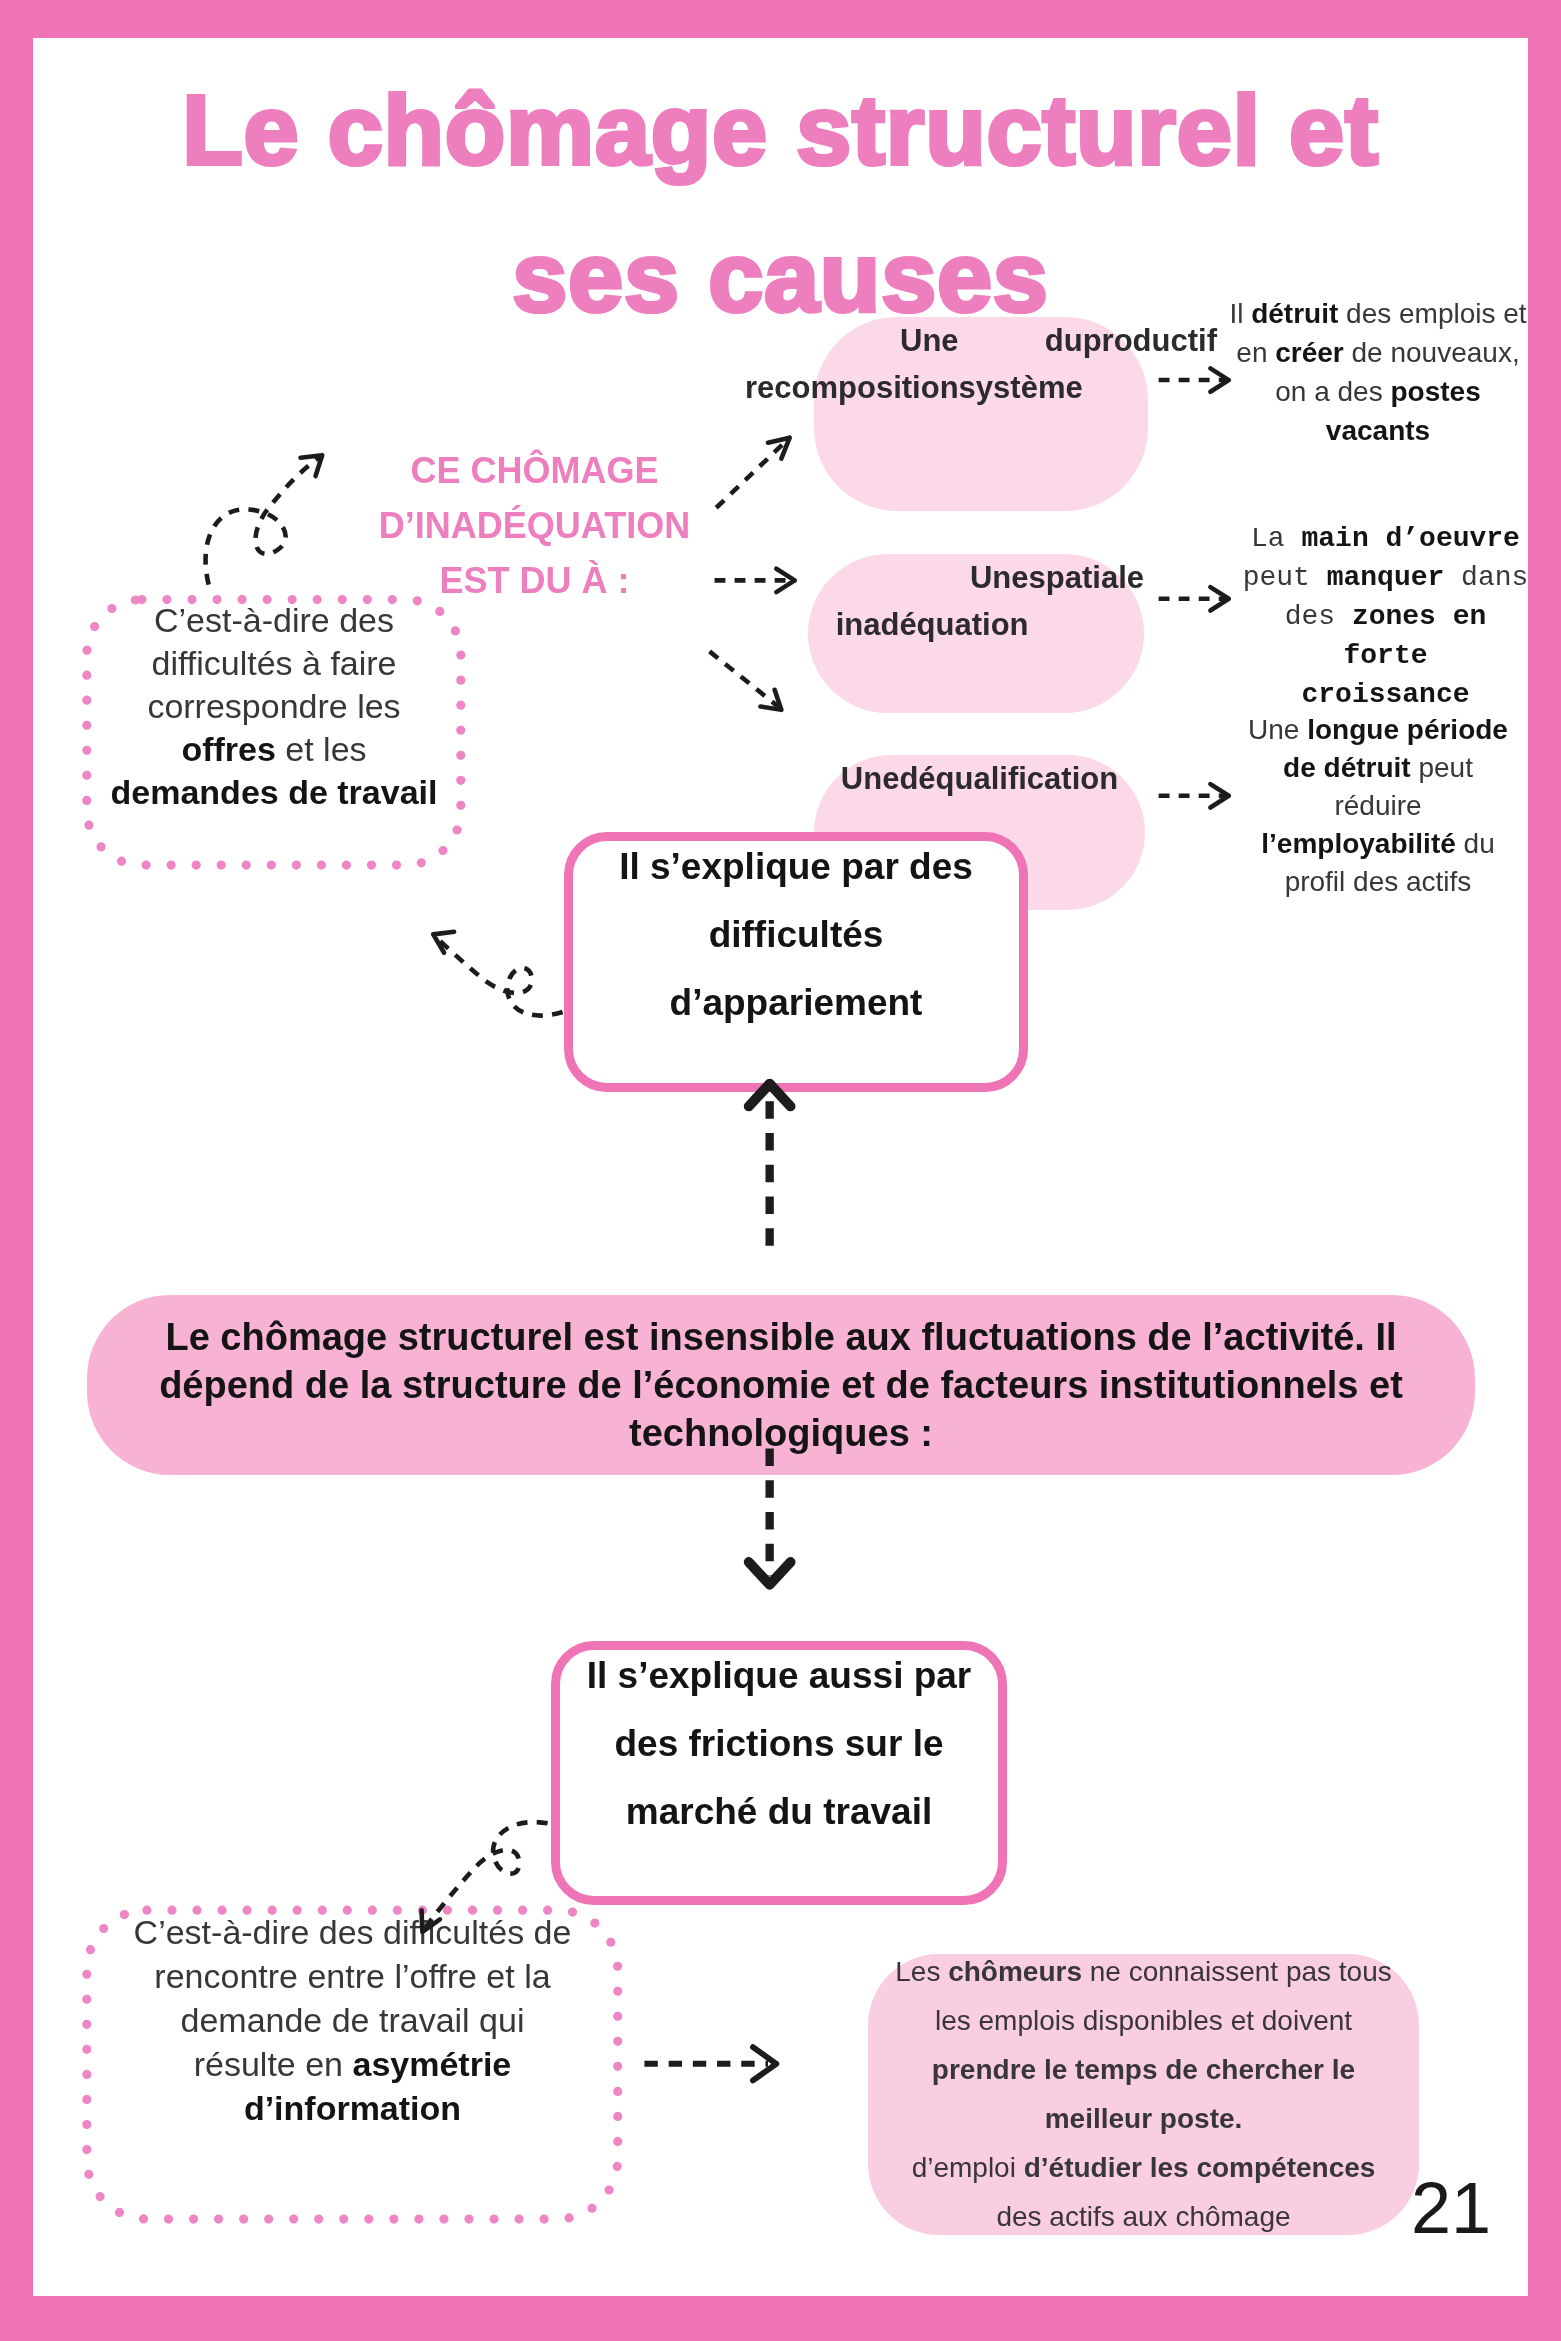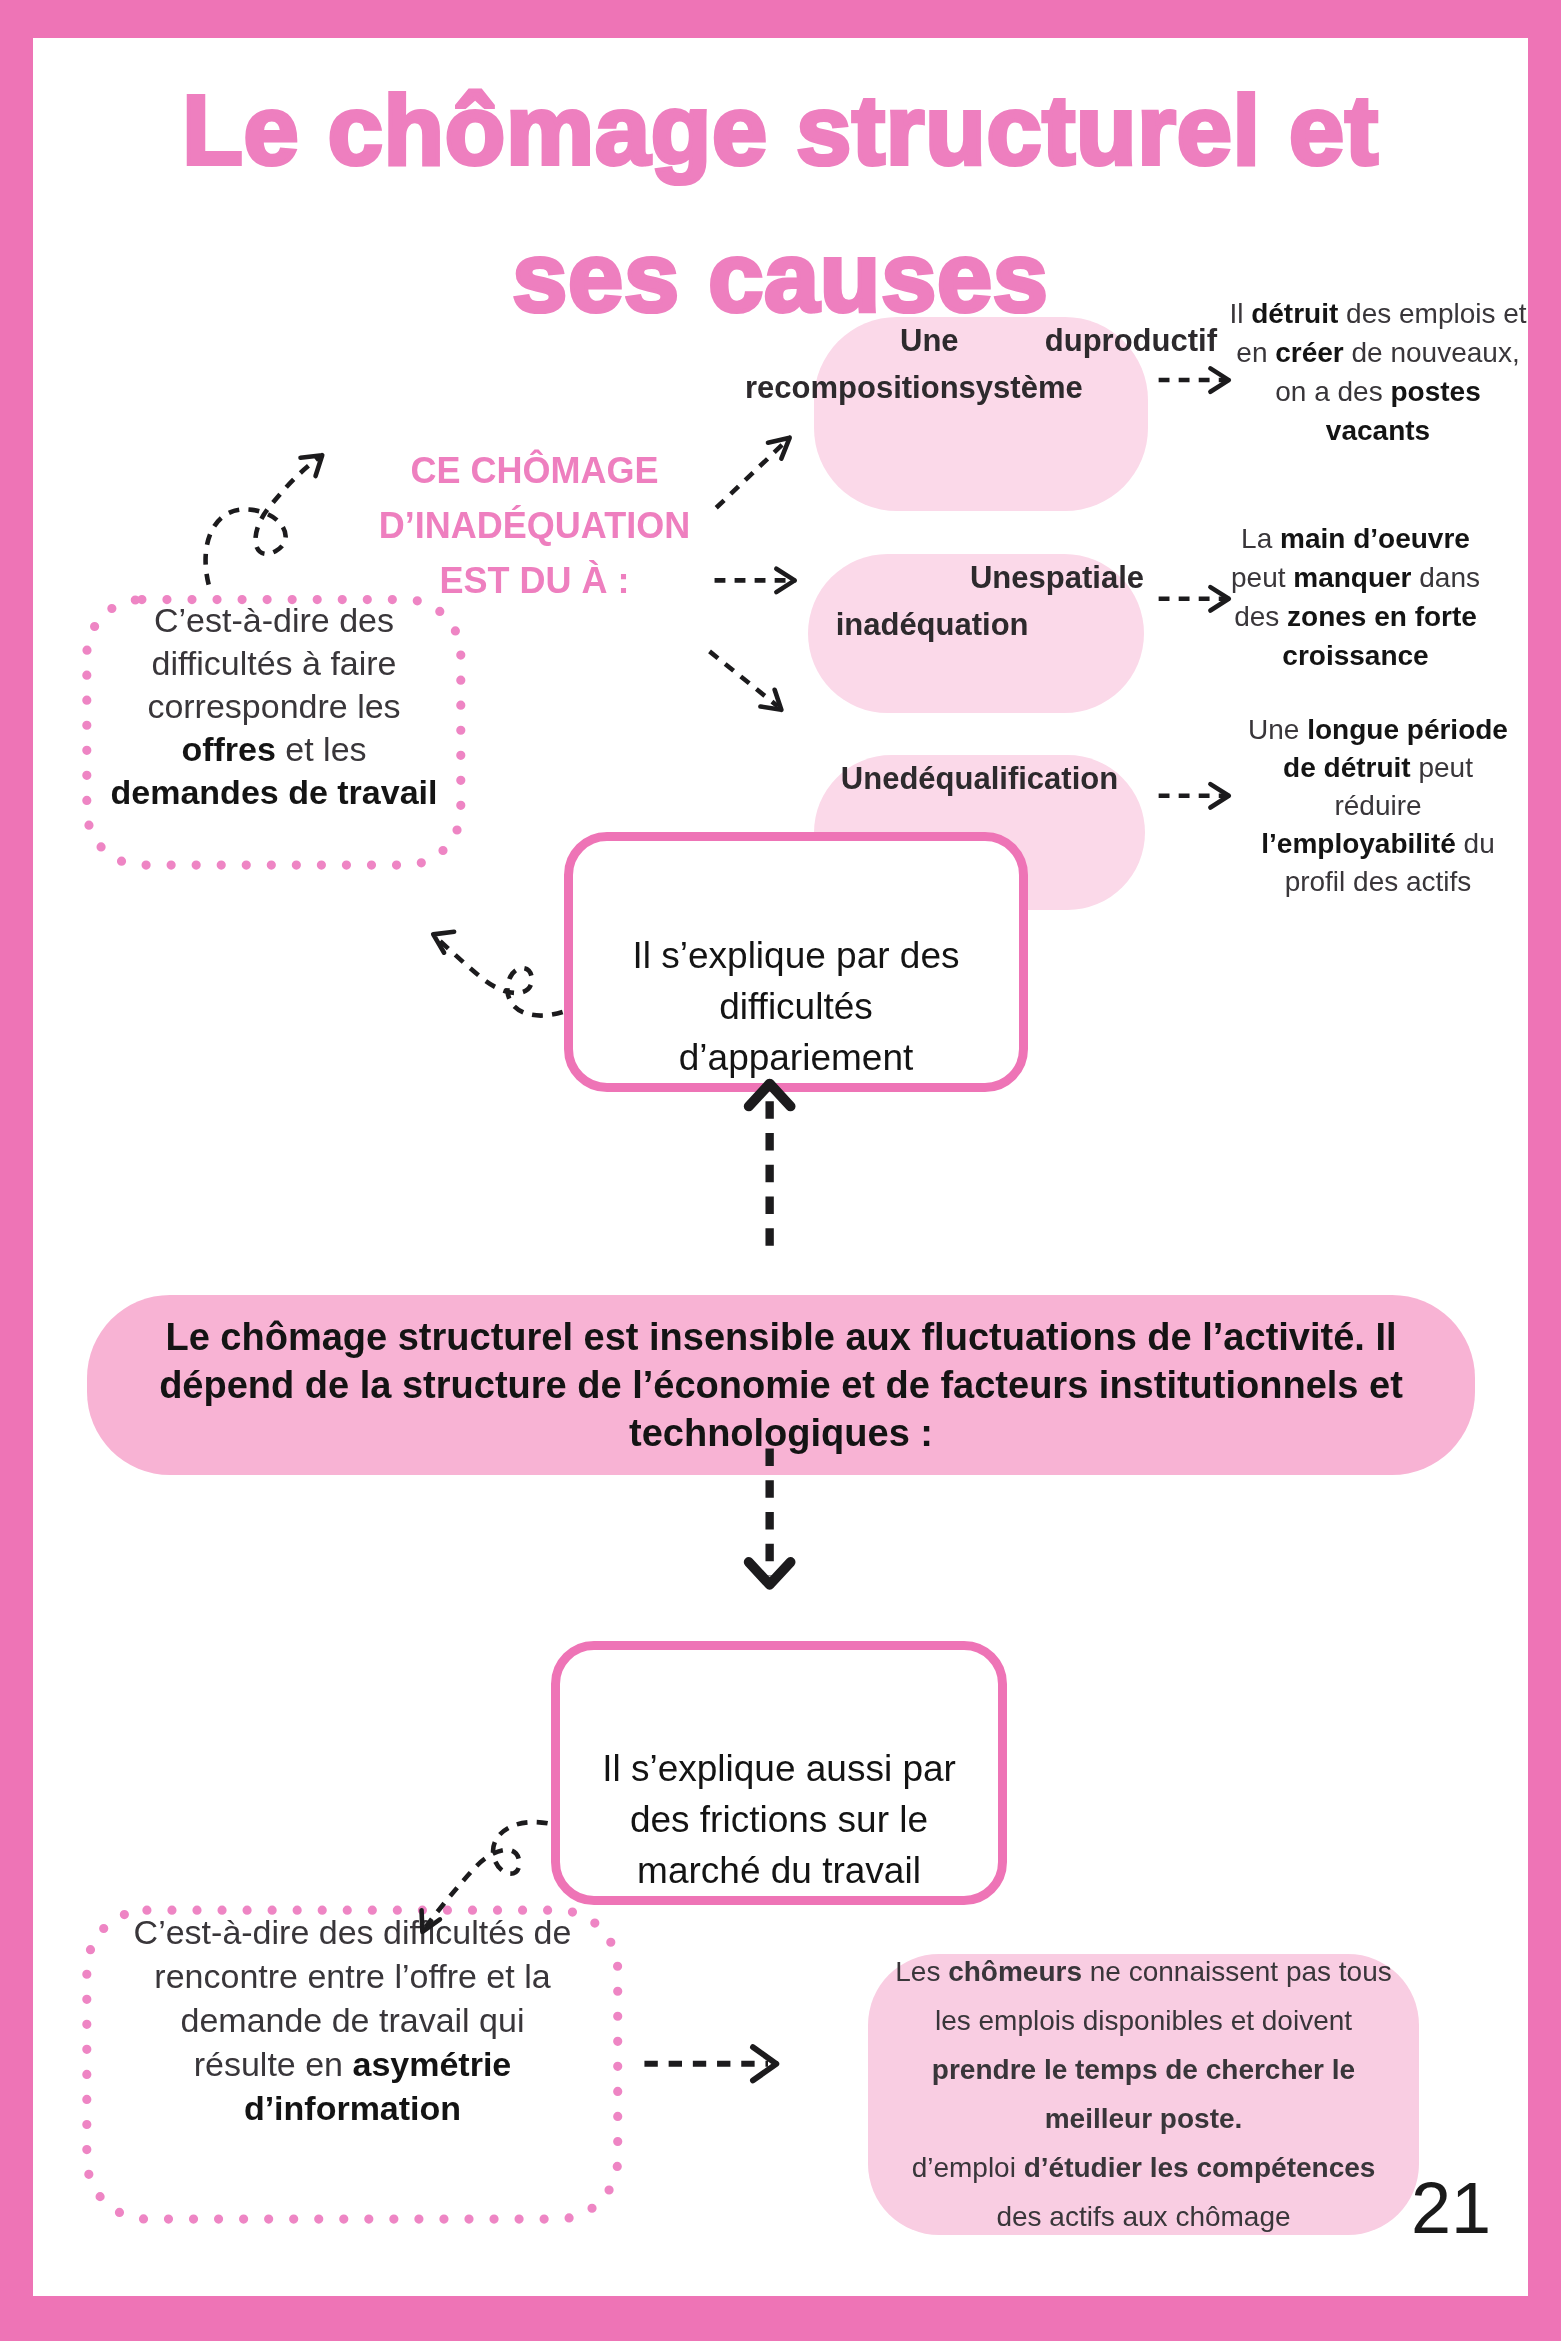--- a/index.html
+++ b/index.html
@@ -13,22 +13,22 @@
          border-width:38px 33px 46px 33px;pointer-events:none;z-index:5;}
   .abs{position:absolute;}
   .title{left:0;right:0;text-align:center;color:var(--pinktext);font-weight:bold;
          font-size:99px;-webkit-text-stroke:4.2px var(--pinktext);letter-spacing:0.8px;}
   .heading{color:var(--pinktext);font-weight:bold;font-size:36px;line-height:55px;text-align:center;}
   .pill{background:var(--pill);border-radius:83px;display:flex;flex-direction:row;
         justify-content:center;text-align:right;font-weight:bold;font-size:31px;line-height:47px;color:#2d2a2d;margin-top:35px;}
   .effect{font-size:28px;line-height:39px;text-align:center;color:#39363a;}
   .effect b, .note b{color:#141414;}
   .whitebox{background:#ffffff;border:9.2px solid var(--frame);border-radius:43px;
-            display:flex;flex-direction:column;justify-content:flex-end;text-align:center;
-            font-weight:normal;font-size:37px;line-height:51px;color:#141414;}
+            display:flex;flex-direction:column;justify-content:flex-start;text-align:center;
+            font-weight:bold;font-size:37px;line-height:51px;color:#141414;gap:17px;}
   .note{display:flex;flex-direction:column;justify-content:flex-start;text-align:center;
         font-size:34px;color:#39363a;}
   .central{background:var(--central);border-radius:83px;display:flex;flex-direction:column;
            justify-content:center;text-align:center;font-weight:bold;font-size:38px;line-height:48px;color:#141414;margin-top:40px;}
   .infobox{background:var(--info);border-radius:71px;display:flex;flex-direction:column;
            justify-content:space-between;text-align:center;font-size:28px;line-height:36px;color:#39363a;}
   .pagenum{font-size:72px;color:#1a1a1a;}
   svg.overlay{position:absolute;left:0;top:0;width:1561px;height:2342px;z-index:4;pointer-events:none;}
   svg.overlay path, svg.overlay line{fill:none;stroke:var(--arrow);}
   .dash{stroke-width:5.5;stroke-dasharray:13 11;}
@@ -62,21 +62,21 @@
       <div class="ln">Il <b>détruit</b> des emplois et</div>
       <div class="ln">en <b>créer</b> de nouveaux,</div>
       <div class="ln">on a des <b>postes</b></div>
       <div class="ln"><b>vacants</b></div>
     </div>
 
   <div class="abs pill" style="left:808px;top:519px;width:336px;height:159px;">
       <div class="ln">Une inadéquation</div>
       <div class="ln">spatiale</div>
     </div>
-  <div class="abs effect" style="left:1205px;top:519px;width:301px;">
+  <div class="abs effect" style="left:1235px;top:519px;width:301px;font-family:Liberation Mono, monospace;">
       <div class="ln">La <b>main d’oeuvre</b></div>
       <div class="ln">peut <b>manquer</b> dans</div>
       <div class="ln">des <b>zones en forte</b></div>
       <div class="ln"><b>croissance</b></div>
     </div>
 
   <div class="abs pill" style="left:814px;top:720px;width:331px;height:155px;">
       <div class="ln">Une</div>
       <div class="ln">déqualification</div>
     </div>

